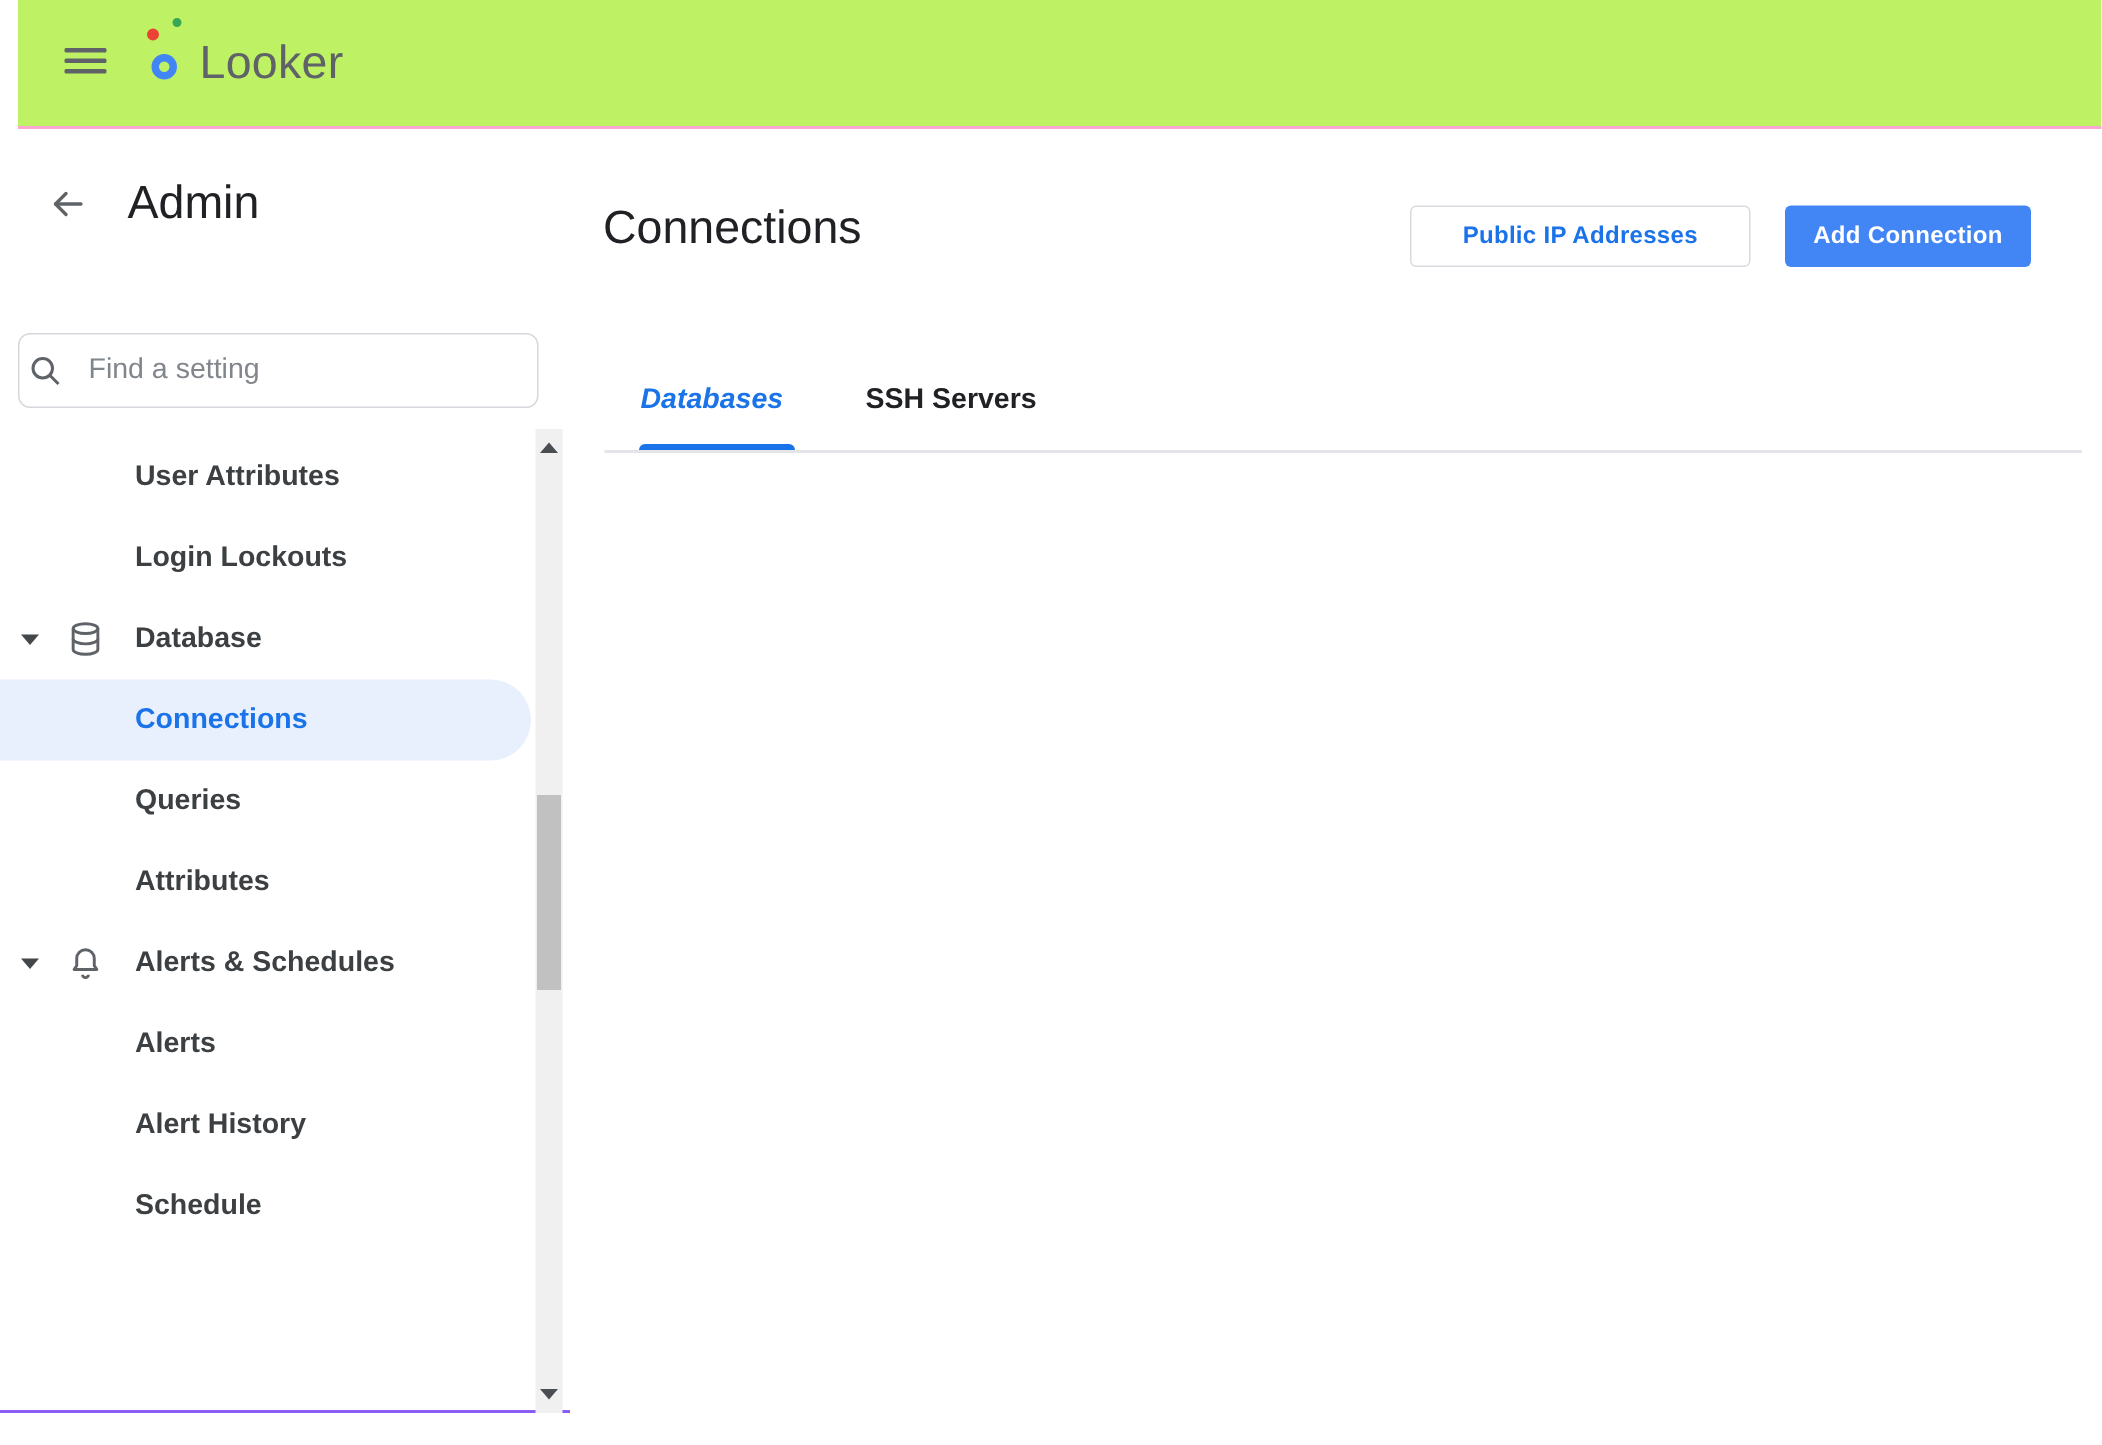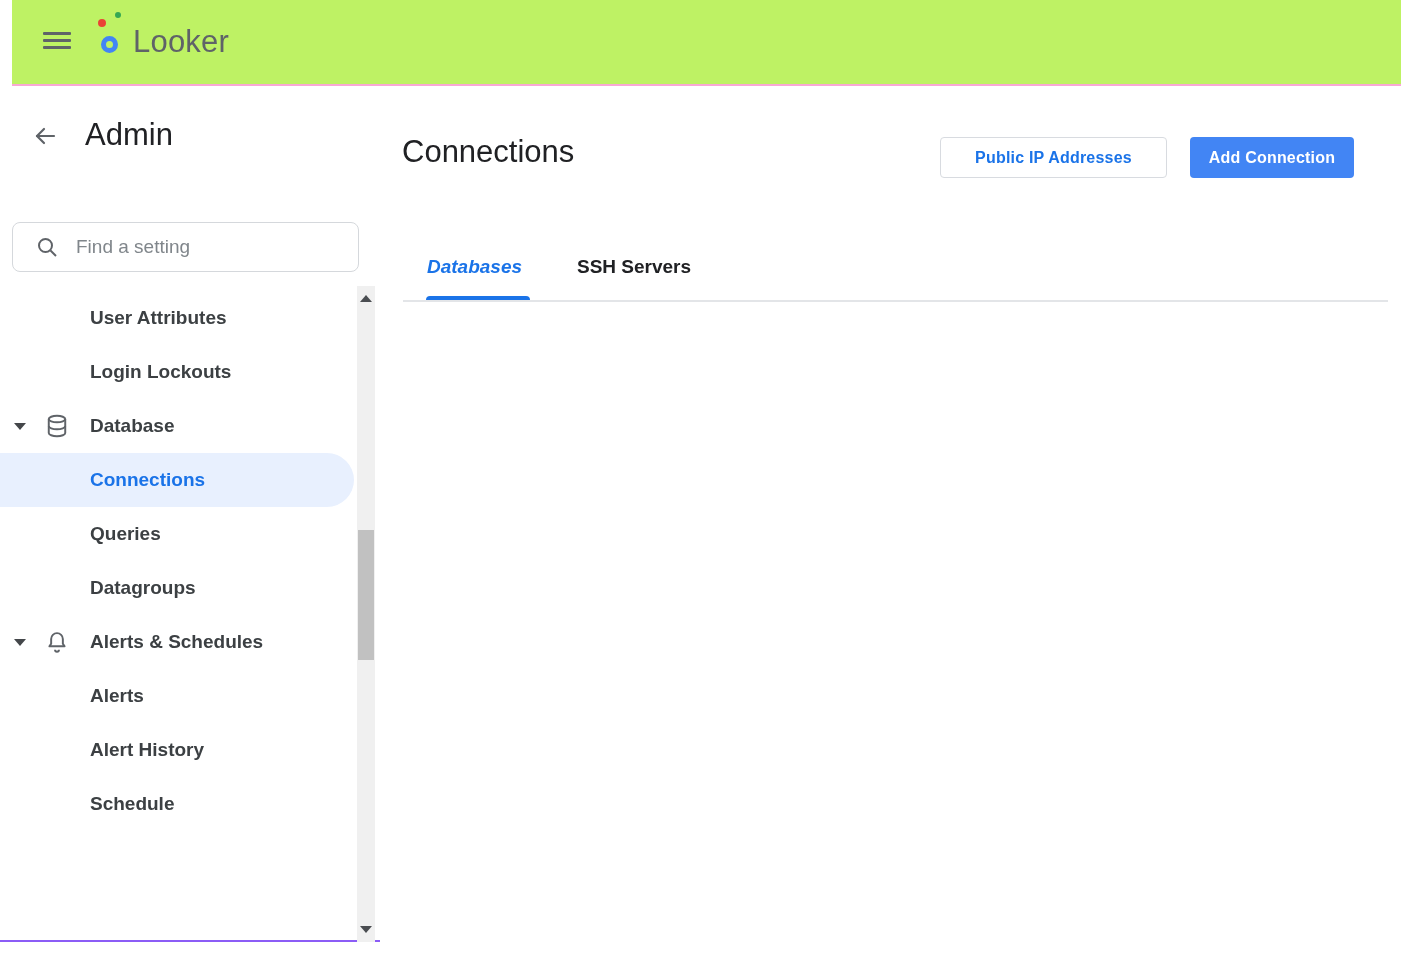--- a/index.html
+++ b/index.html
@@ -25,21 +25,21 @@
   .topbar-icons { position:absolute; right:0; top:0; height:86px; }
 
   
   .sidebar { position:absolute; left:0; top:86px; width:380px; height:856px; background:#fff;
              border-bottom:2px solid #8b5cf6; }
   .back-arrow { position:absolute; left:32px; top:37px; width:26px; height:26px; cursor:pointer; }
   .sidebar-title { position:absolute; left:85px; top:30px; font-size:31px; line-height:38px; color:#202124; }
 
   .search-box { position:absolute; left:12px; top:136px; width:347px; height:50px;
                 border:1px solid #d5d8dc; border-radius:8px; background:#fff;
-                display:flex; align-items:center; padding-left:22px; }
+                display:flex; align-items:center; padding-left:5px; }
   .search-box svg { width:24px; height:24px; flex:0 0 auto; }
   .search-box input { border:0; outline:0; margin-left:17px; font-size:19px; width:250px;
                       font-family:"Liberation Sans", sans-serif; color:#3c4043; background:transparent; }
   .search-box input::placeholder { color:#80868b; opacity:1; }
 
   .nav { position:absolute; left:0; top:205px; width:380px; }
   .nav-row { position:relative; height:54px; display:flex; align-items:center; cursor:pointer; }
   .nav-label { position:absolute; left:90px; font-size:19px; color:#3c4043; white-space:nowrap;font-weight:bold; }
   .nav-row.selected { width:354px; background:#e8f0fe; border-radius:0 27px 27px 0; }
   .nav-row.selected .nav-label { color:#1a73e8; }
@@ -136,21 +136,21 @@
         </span>
         <span class="nav-label">Database</span>
       </div>
       <div class="nav-row selected">
         <span class="nav-label">Connections</span>
       </div>
       <div class="nav-row">
         <span class="nav-label">Queries</span>
       </div>
       <div class="nav-row">
-        <span class="nav-label">Datagroups</span>
+        <span class="nav-label">Attributes</span>
       </div>
       <div class="nav-row">
         <span class="tri-down"></span>
         <span class="nav-icon">
           <svg viewBox="0 0 24 24" fill="none" stroke="#5f6368" stroke-width="1.8" stroke-linejoin="round">
             <path d="M12 3.8 a5.4 5.4 0 0 0 -5.4 5.4 v4.4 L5 16 h14 l-1.6-2.4 V9.2 A5.4 5.4 0 0 0 12 3.8 z"></path>
             <path d="M10.2 19.2 a1.8 1.8 0 0 0 3.6 0"></path>
           </svg>
         </span>
         <span class="nav-label">Alerts &amp; Schedules</span>

